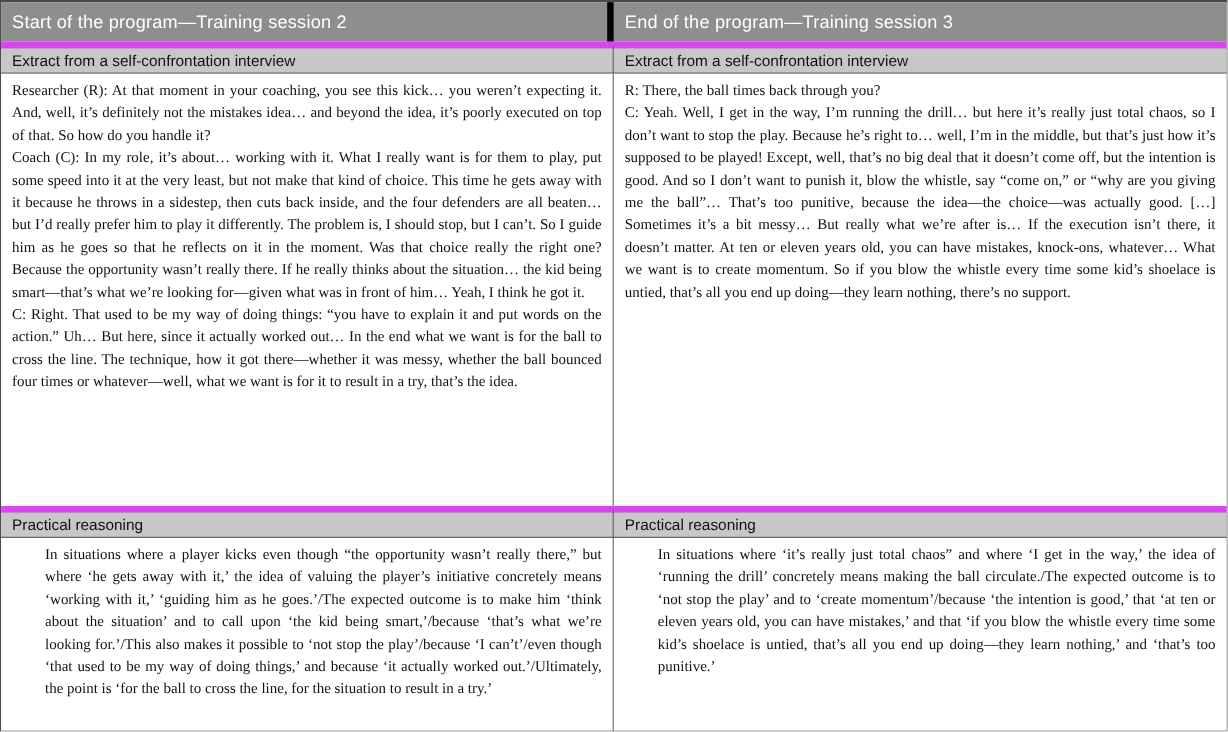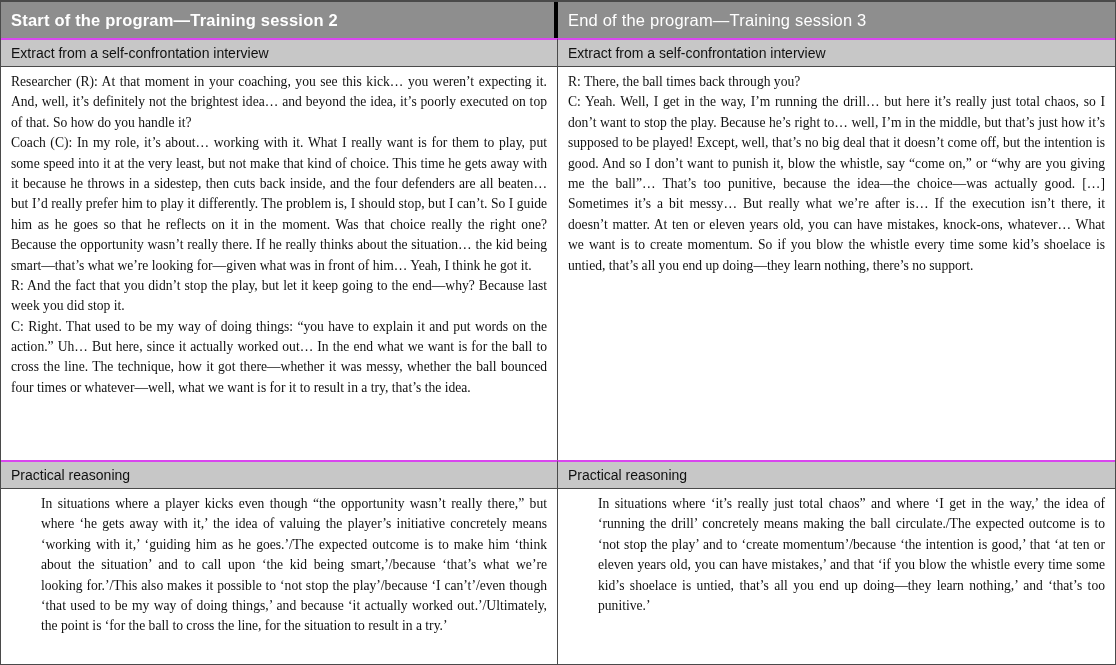--- a/index.html
+++ b/index.html
@@ -30,31 +30,30 @@
     background: #8e8e8e;
     color: #ffffff;
     font-size: 16.5px;
     font-weight: 400;
     letter-spacing: 0.2px;
     display: flex;
     align-items: center;
     padding: 0 10px;
   }
   .header-cell.left-col {
-    border-right: 4px solid #000000;
-    font-weight: bold;
+    border-right: 6px solid #000000;
   }
   .subheader-cell {
     background: #c7c7c7;
     color: #111111;
     font-size: 14px;
     display: flex;
     align-items: center;
     padding: 0 10px;
-    border-top: 2px solid #d946ef;
+    border-top: 6px solid #d946ef;
     border-bottom: 1px solid #4a4a4a;
   }
   .body-cell {
     background: #ffffff;
     color: #111111;
     font-family: "Liberation Serif", serif;
     font-size: 13.6px;
     line-height: 1.5;
     padding: 5px 10px 6px 10px;
     text-align: justify;
@@ -72,23 +71,22 @@
 
 <div class="paper-table">
 
   <div class="cell header-cell left-col">Start of the program—Training session 2</div>
   <div class="cell header-cell">End of the program—Training session 3</div>
 
   <div class="cell subheader-cell left-col">Extract from a self-confrontation interview</div>
   <div class="cell subheader-cell">Extract from a self-confrontation interview</div>
 
   <div class="cell body-cell left-col">
-    <p>Researcher (R): At that moment in your coaching, you see this kick… you weren’t expecting it. And, well, it’s definitely not the brightest idea… and beyond the idea, it’s poorly executed on top of that. So how do you handle it?</p>
+    <p>Researcher (R): At that moment in your coaching, you see this kick… you weren’t expecting it. And, well, it’s definitely not the mistakes idea… and beyond the idea, it’s poorly executed on top of that. So how do you handle it?</p>
     <p>Coach (C): In my role, it’s about… working with it. What I really want is for them to play, put some speed into it at the very least, but not make that kind of choice. This time he gets away with it because he throws in a sidestep, then cuts back inside, and the four defenders are all beaten… but I’d really prefer him to play it differently. The problem is, I should stop, but I can’t. So I guide him as he goes so that he reflects on it in the moment. Was that choice really the right one? Because the opportunity wasn’t really there. If he really thinks about the situation… the kid being smart—that’s what we’re looking for—given what was in front of him… Yeah, I think he got it.</p>
-    <p>R: And the fact that you didn’t stop the play, but let it keep going to the end—why? Because last week you did stop it.</p>
     <p>C: Right. That used to be my way of doing things: “you have to explain it and put words on the action.” Uh… But here, since it actually worked out… In the end what we want is for the ball to cross the line. The technique, how it got there—whether it was messy, whether the ball bounced four times or whatever—well, what we want is for it to result in a try, that’s the idea.</p>
   </div>
   <div class="cell body-cell">
     <p>R: There, the ball times back through you?</p>
     <p>C: Yeah. Well, I get in the way, I’m running the drill… but here it’s really just total chaos, so I don’t want to stop the play. Because he’s right to… well, I’m in the middle, but that’s just how it’s supposed to be played! Except, well, that’s no big deal that it doesn’t come off, but the intention is good. And so I don’t want to punish it, blow the whistle, say “come on,” or “why are you giving me the ball”… That’s too punitive, because the idea—the choice—was actually good. […] Sometimes it’s a bit messy… But really what we’re after is… If the execution isn’t there, it doesn’t matter. At ten or eleven years old, you can have mistakes, knock-ons, whatever… What we want is to create momentum. So if you blow the whistle every time some kid’s shoelace is untied, that’s all you end up doing—they learn nothing, there’s no support.</p>
   </div>
 
   <div class="cell subheader-cell left-col">Practical reasoning</div>
   <div class="cell subheader-cell">Practical reasoning</div>
 

